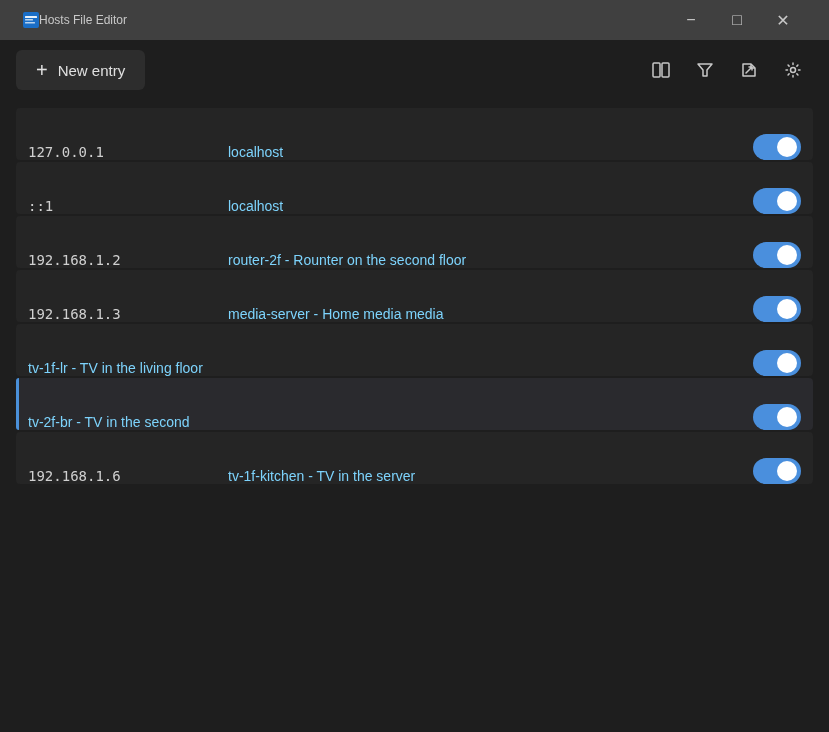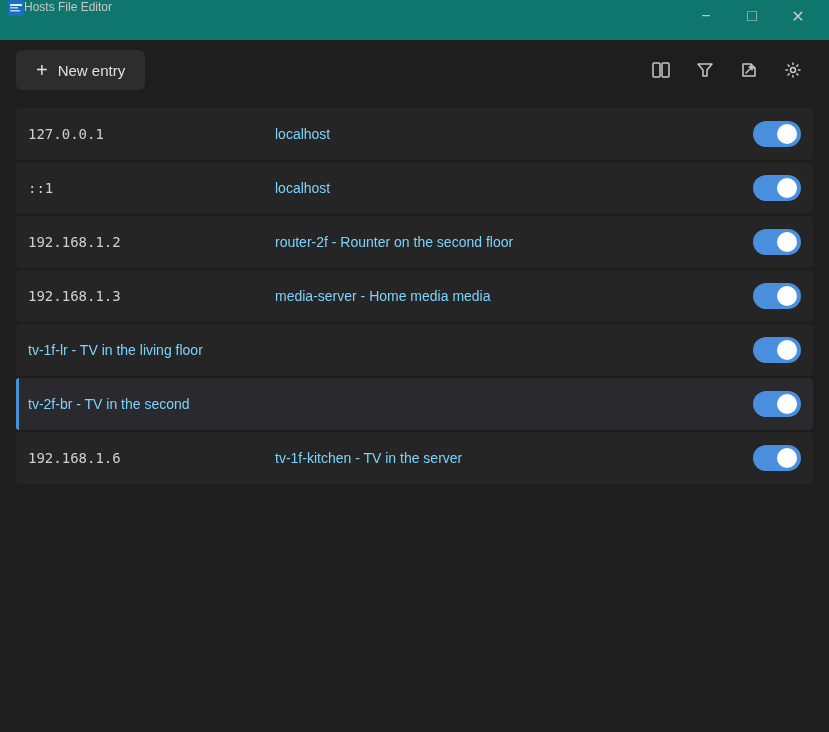--- a/index.html
+++ b/index.html
@@ -13,23 +13,24 @@
       height: 732px;
       background: #1e1e1e;
       font-family: 'Segoe UI', sans-serif;
       color: #e0e0e0;
       overflow: hidden;
     }
 
     
     .title-bar {
       display: flex;
+      align-items: center;
       height: 40px;
-      background: #0f766e;
-      padding: 0 8px;
+      background: #404040;
+      padding: 0 23px;
       user-select: none;
     }
 
     .title-bar-text {
       font-size: 12px;
       color: #c8c8c8;
       flex: 1;
     }
 
     .title-bar-controls {
@@ -100,29 +101,28 @@
       border-radius: 4px;
     }
 
     
     .entries-container {
       padding: 8px 16px;
     }
 
     .entry-row {
       display: flex;
-      align-items: center;
+      align-items: flex-end;
       padding: 0 12px;
       height: 52px;
       background: #252525;
       border-radius: 4px;
       margin-bottom: 2px;
       position: relative;
       cursor: pointer;
-      gap: 47px;
     }
 
     .entry-row.selected {
       background: #2a2a2e;
     }
 
     .entry-row.selected::before {
       content: '';
       position: absolute;
       left: 0;

